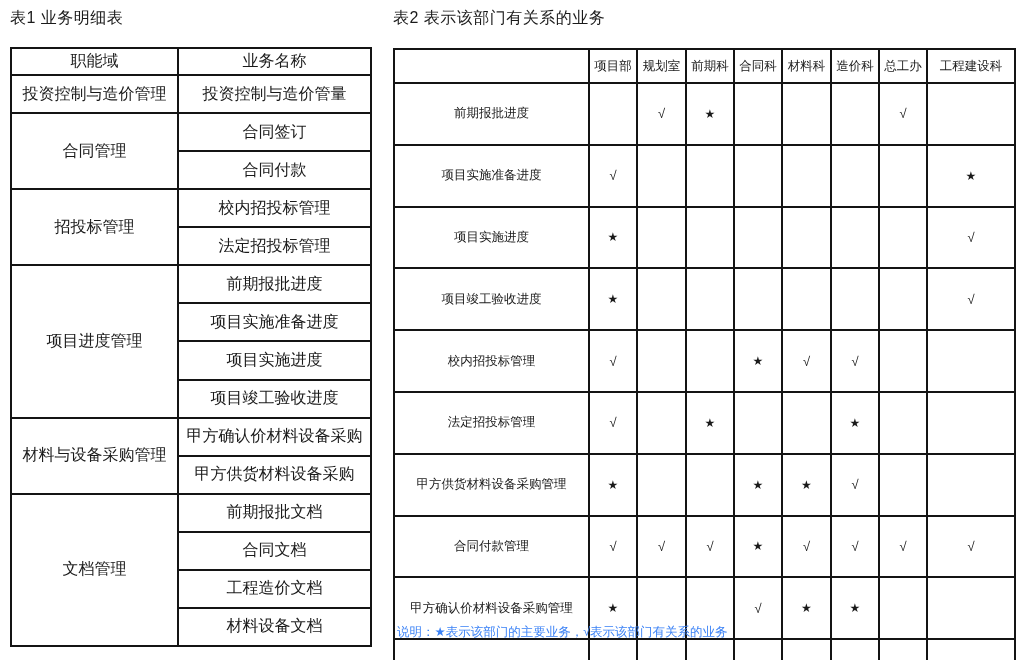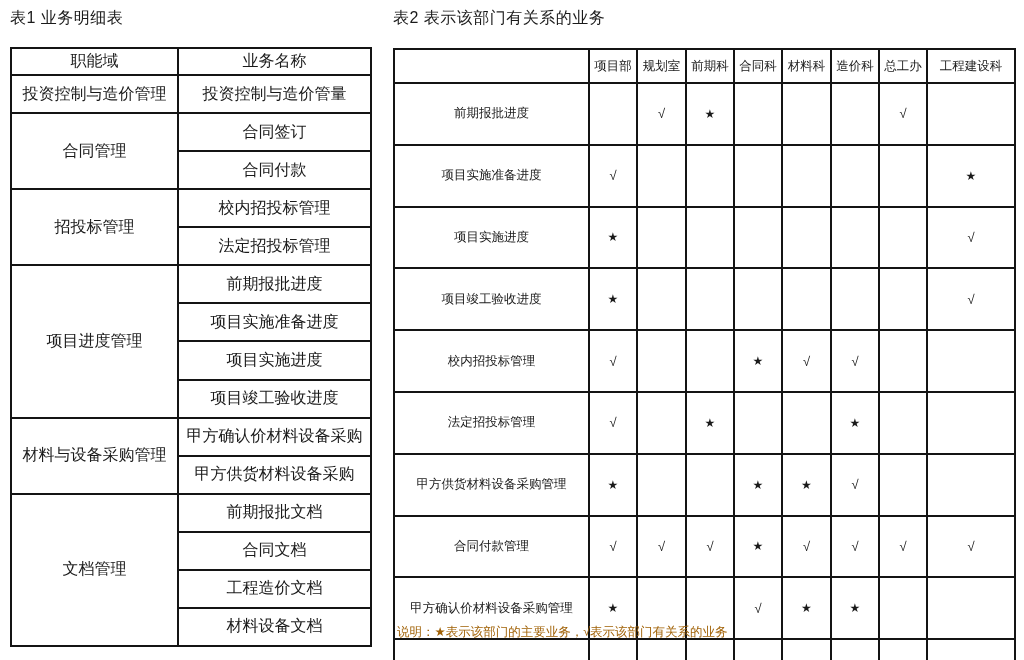--- a/index.html
+++ b/index.html
@@ -40,21 +40,21 @@
   #table2 thead tr { height: 34px; }
   #table2 td, #table2 th { padding: 1px 1px; }
 
   .mark { font-size: 13px; }
   .mark-star { font-size: 12px; }
 
   #legend {
     position: absolute;
     left: 397px; top: 624px;
     font-size: 12.5px;
-    color: #a16207;
+    color: #3b82f6;
   }
 </style>
 </head>
 <body>
 
 <div id="title1" class="tbl-title">表1 业务明细表</div>
 <div id="title2" class="tbl-title">表2 表示该部门有关系的业务</div>
 
 <table id="table1">
   <colgroup>

